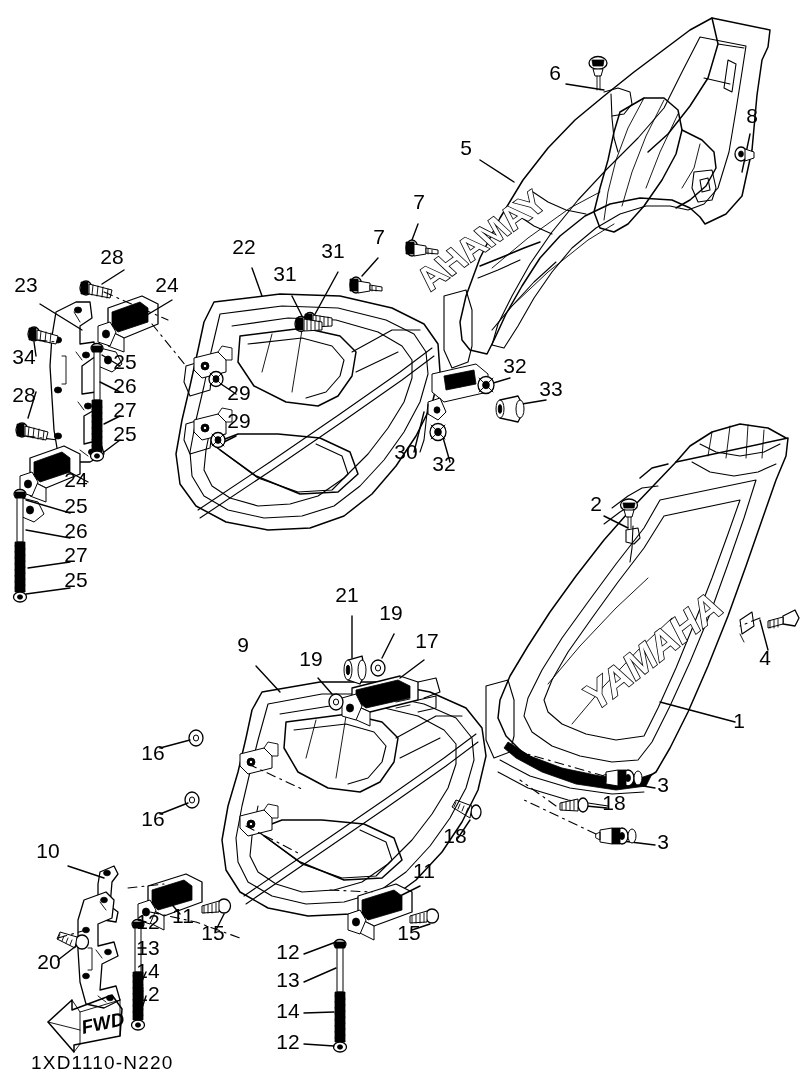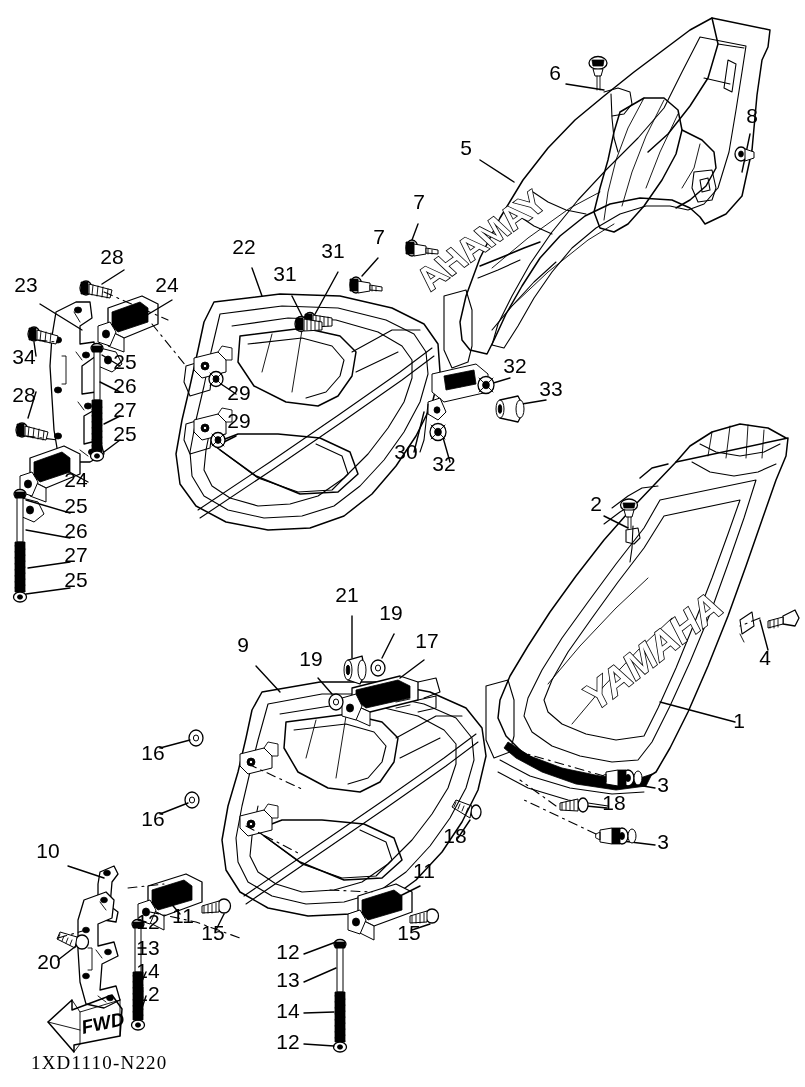--- a/index.html
+++ b/index.html
@@ -14,21 +14,21 @@
   .ln-thin{fill:none;stroke:#000;stroke-width:1.1;stroke-linejoin:round;stroke-linecap:round;}
   .ln-hair{fill:none;stroke:#000;stroke-width:0.9;stroke-linejoin:round;stroke-linecap:round;}
   .lead{fill:none;stroke:#000;stroke-width:1.4;stroke-linecap:round;}
   .dash{fill:none;stroke:#000;stroke-width:1.1;stroke-dasharray:9 5 2 5;stroke-linecap:round;}
   .fillblk{fill:#000;stroke:#000;stroke-width:0.8;}
   .fillwht{fill:#fff;stroke:#000;stroke-width:1.3;stroke-linejoin:round;}
   .fillwht-t{fill:#fff;stroke:#000;stroke-width:1.0;stroke-linejoin:round;}
   .num{font-family:"Liberation Sans",sans-serif;font-size:21px;font-weight:400;fill:#000;}
   .partno{
     position:absolute;left:31px;top:1052px;
-    font-family:Liberation Serif, serif;
+    font-family:Liberation Sans, sans-serif;
     font-size:19px;letter-spacing:1.2px;color:#000;white-space:nowrap;
   }
   .logo-txt{
     font-family:"Liberation Sans",sans-serif;
     font-weight:700;font-style:italic;
     fill:#ffffff;stroke:#000;stroke-width:1.6;
     paint-order:stroke fill;
     letter-spacing:0px;
   }
   .fwd-txt{

